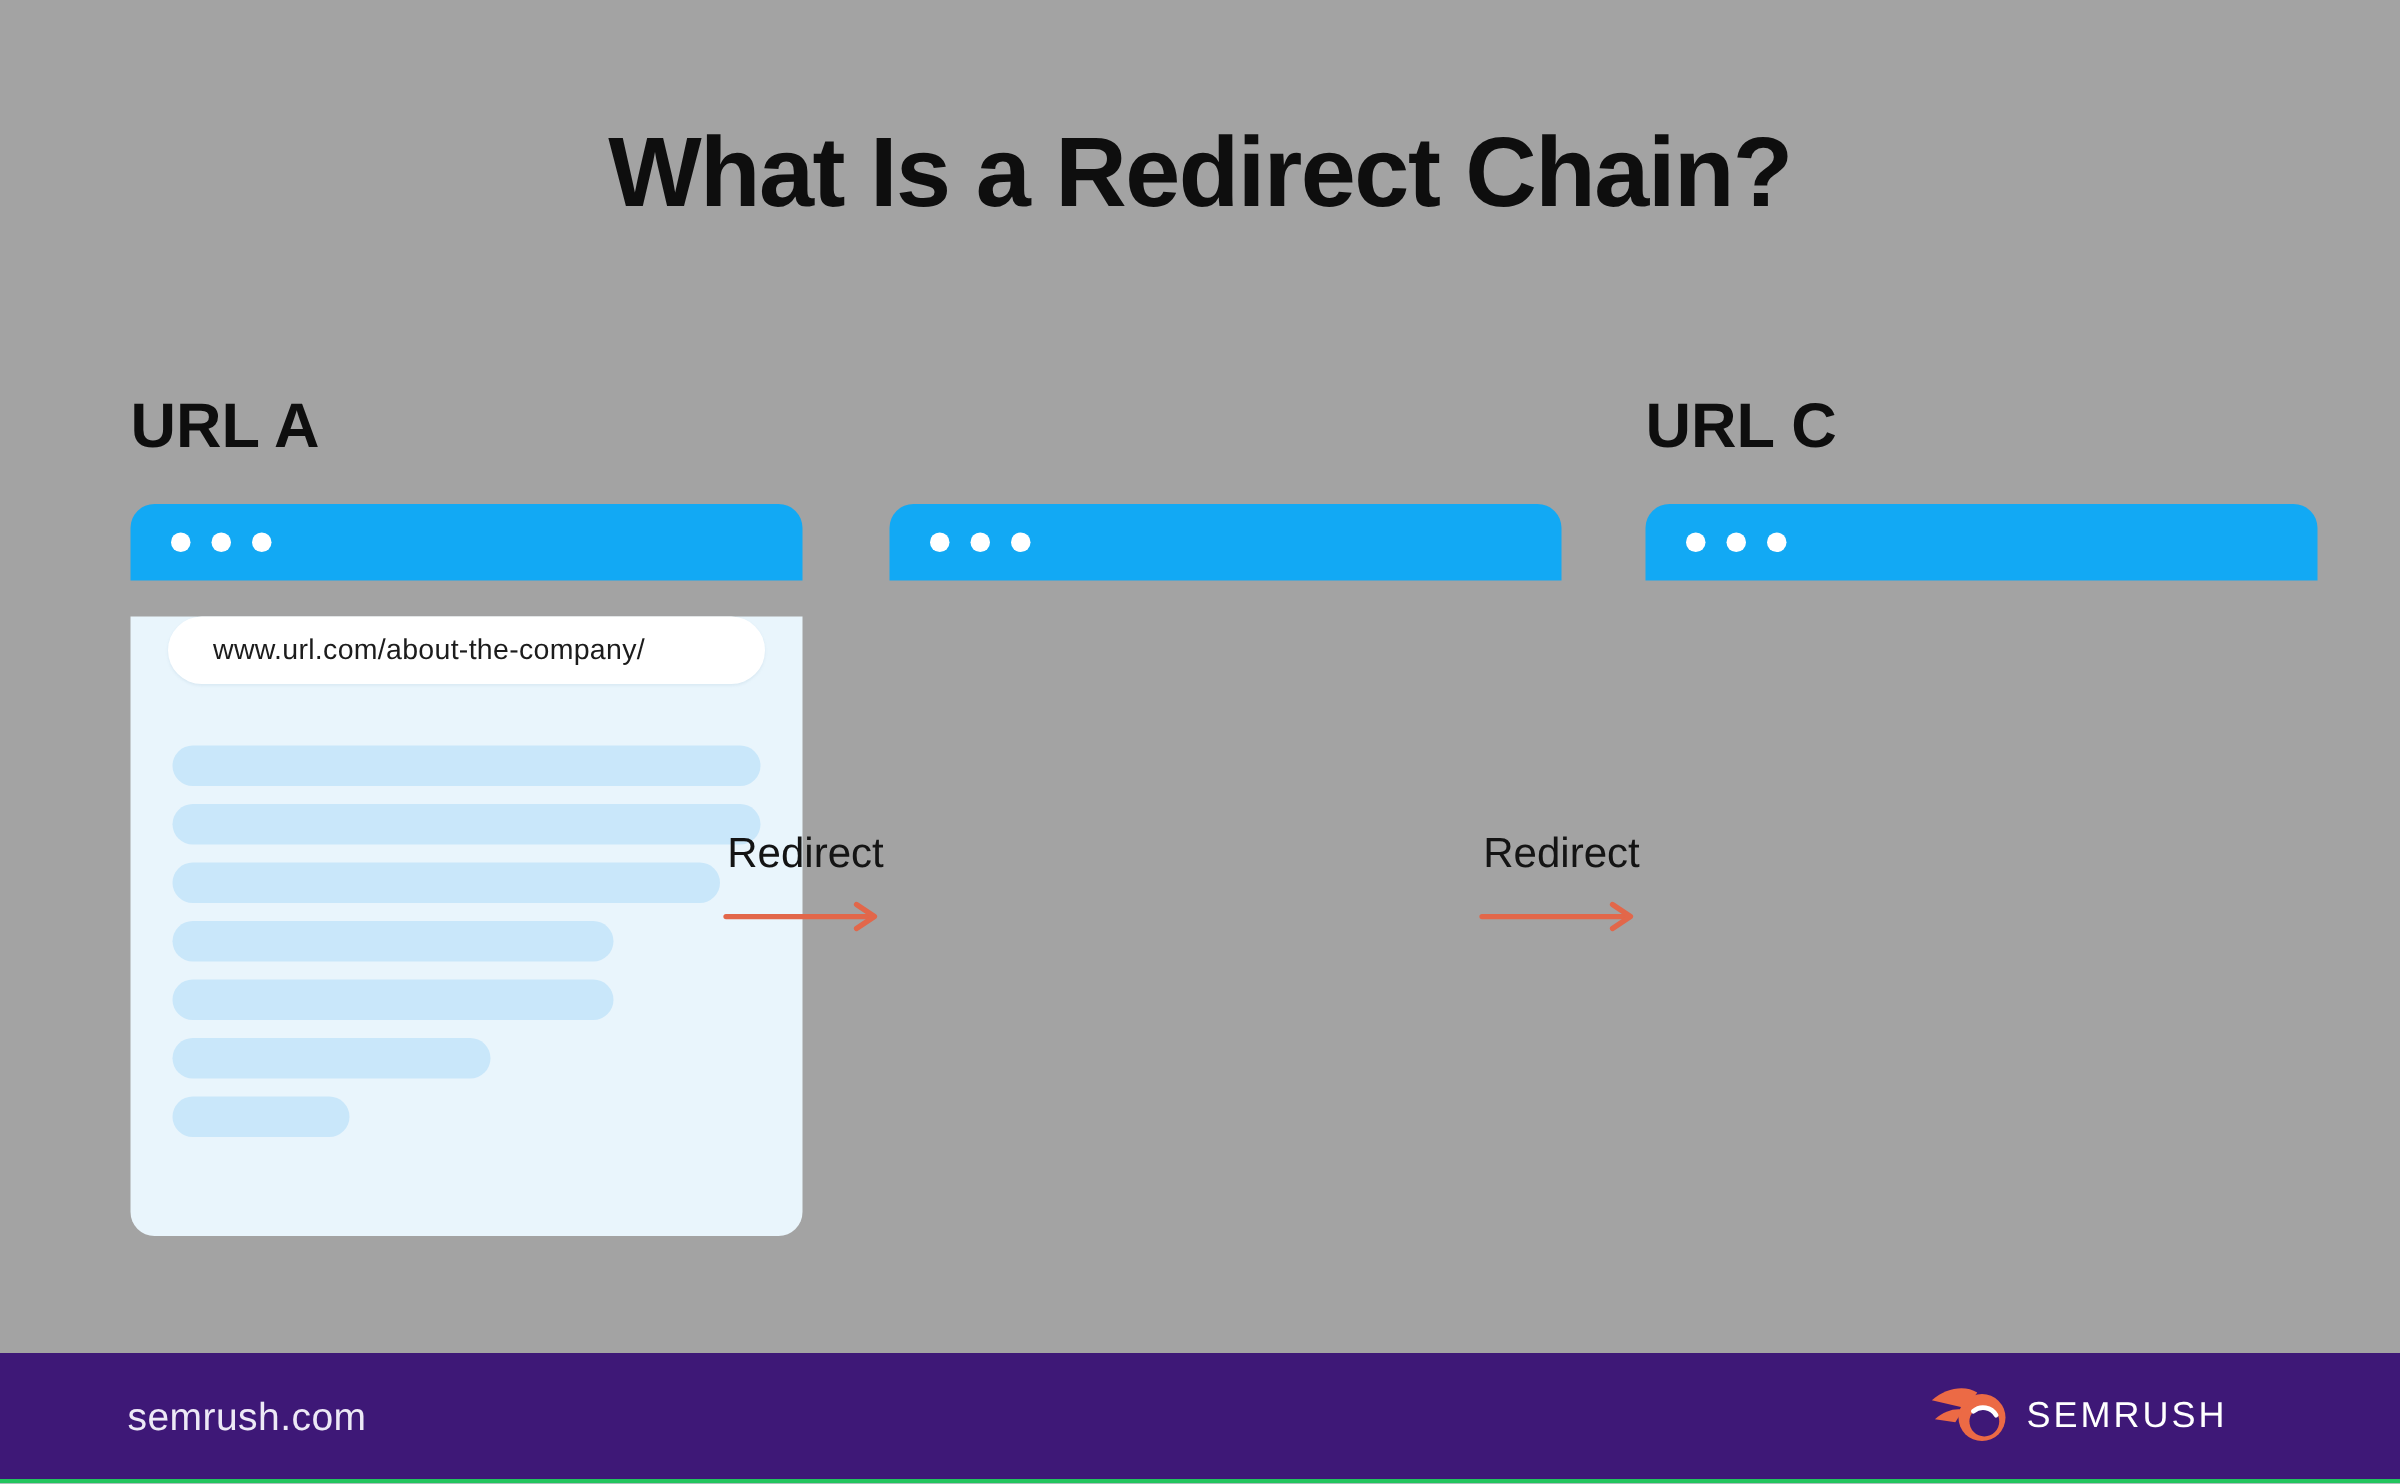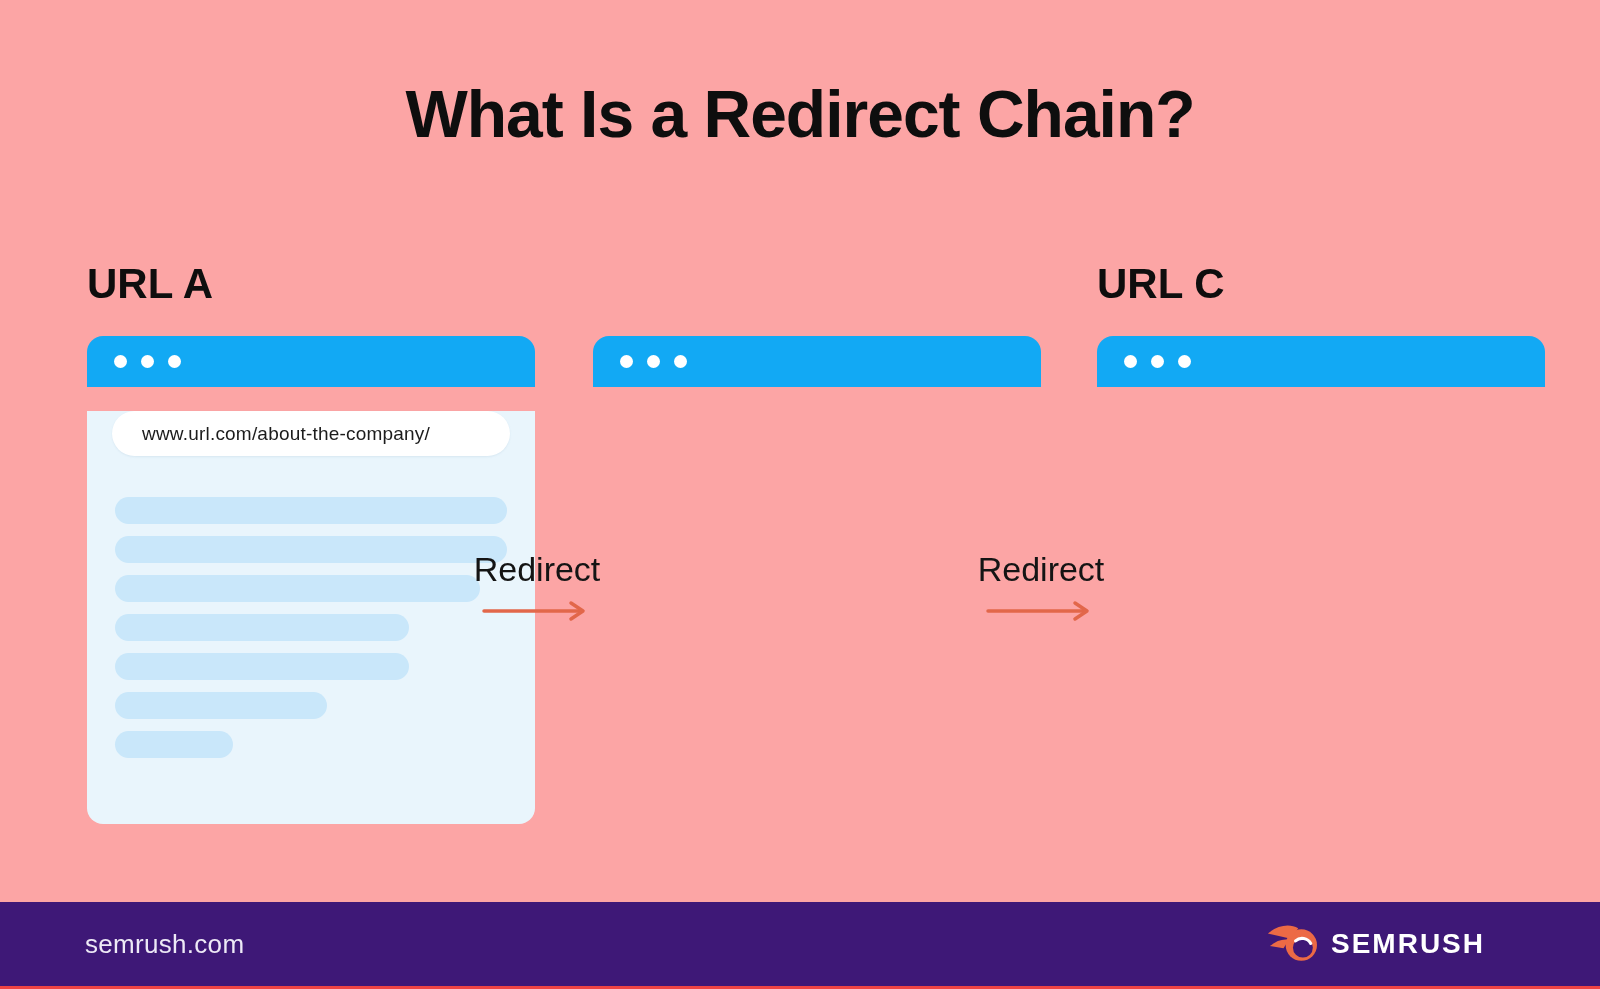--- a/index.html
+++ b/index.html
@@ -1,19 +1,19 @@
 <!DOCTYPE html>
 <html><head>
 <meta charset="utf-8">
 <style>
   html,body{margin:0;padding:0;background:#fff;}
   .canvas{
     position:relative;
     width:1600px;height:989px;
-    background:#fca5a5;
+    background:#a3a3a3;
     font-family:"Liberation Sans", sans-serif;
     overflow:hidden;
   }
   .title{
     position:absolute;top:76px;left:0;right:0;
     text-align:center;
     font-size:66px;font-weight:700;letter-spacing:-1px;
     color:#0e0e0e;margin:0;
   }
   .url-label{
@@ -50,33 +50,33 @@
   }
   .w100{width:100%;} .w93{width:93%;} .w75{width:75%;} .w54{width:54%;} .w30{width:30%;}
   .connector{
     position:absolute;top:554px;width:123px;
     display:flex;flex-direction:column;align-items:flex-end;
   }
   .connector-inner{
     width:112px;display:flex;flex-direction:column;align-items:center;
   }
   .connector-label{
-    font-size:34px;color:#141414;font-weight:500;line-height:30px;
+    font-size:28px;color:#141414;font-weight:500;line-height:30px;
   }
   .arrow-svg{margin-top:16px;display:block;}
   .footer{
     position:absolute;left:0;top:902px;width:1600px;height:87px;
-    background:#3E1877;border-bottom:3px solid #ef4444;box-sizing:border-box;
+    background:#3E1877;border-bottom:3px solid #22c55e;box-sizing:border-box;
     display:flex;align-items:center;justify-content:space-between;
     padding:0 115px 0 85px;
   }
   .footer-site{font-size:26px;color:#EDE9F6;letter-spacing:0.3px;}
   .brand{display:flex;align-items:center;gap:9px;}
   .brand-word{
-    font-size:28px;font-weight:700;color:#ffffff;letter-spacing:2px;
+    font-size:24px;font-weight:400;color:#ffffff;letter-spacing:2px;
   }
 </style>
 </head>
 <body>
 
 <div class="canvas">
 
   <h1 class="title">What Is a Redirect Chain?</h1>
 
   <div class="url-label" style="left:87px;">URL A</div>

